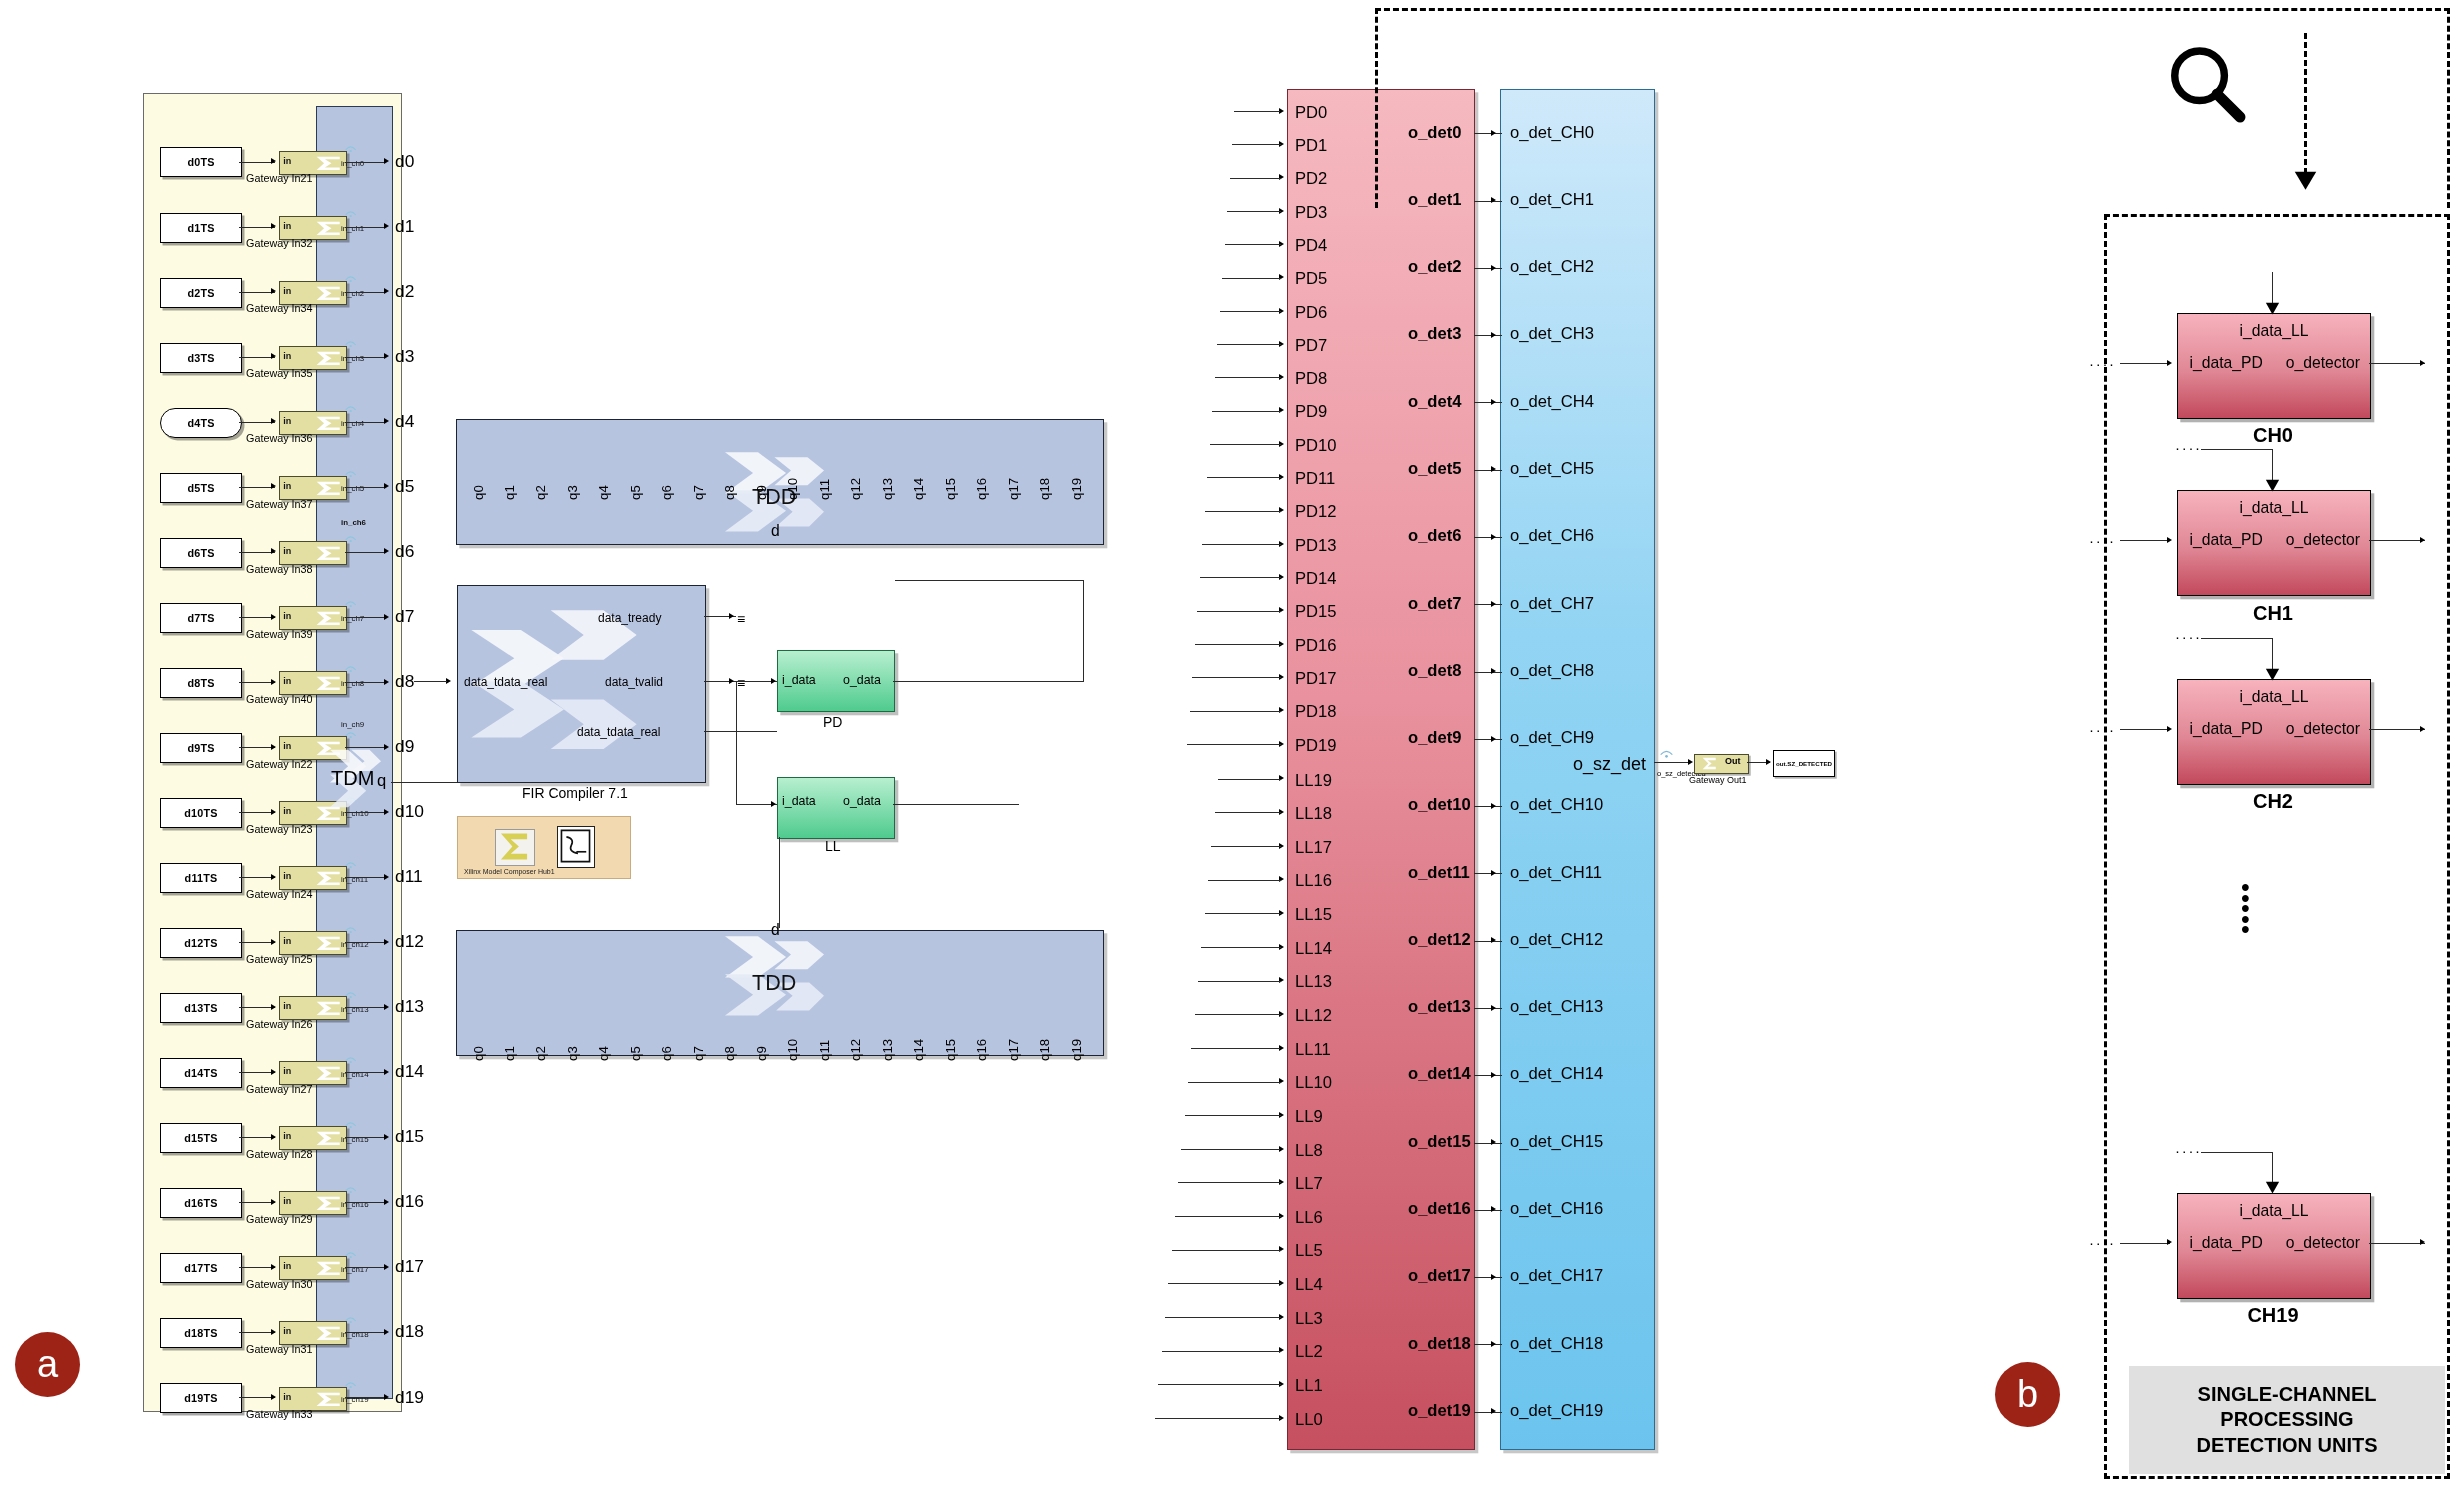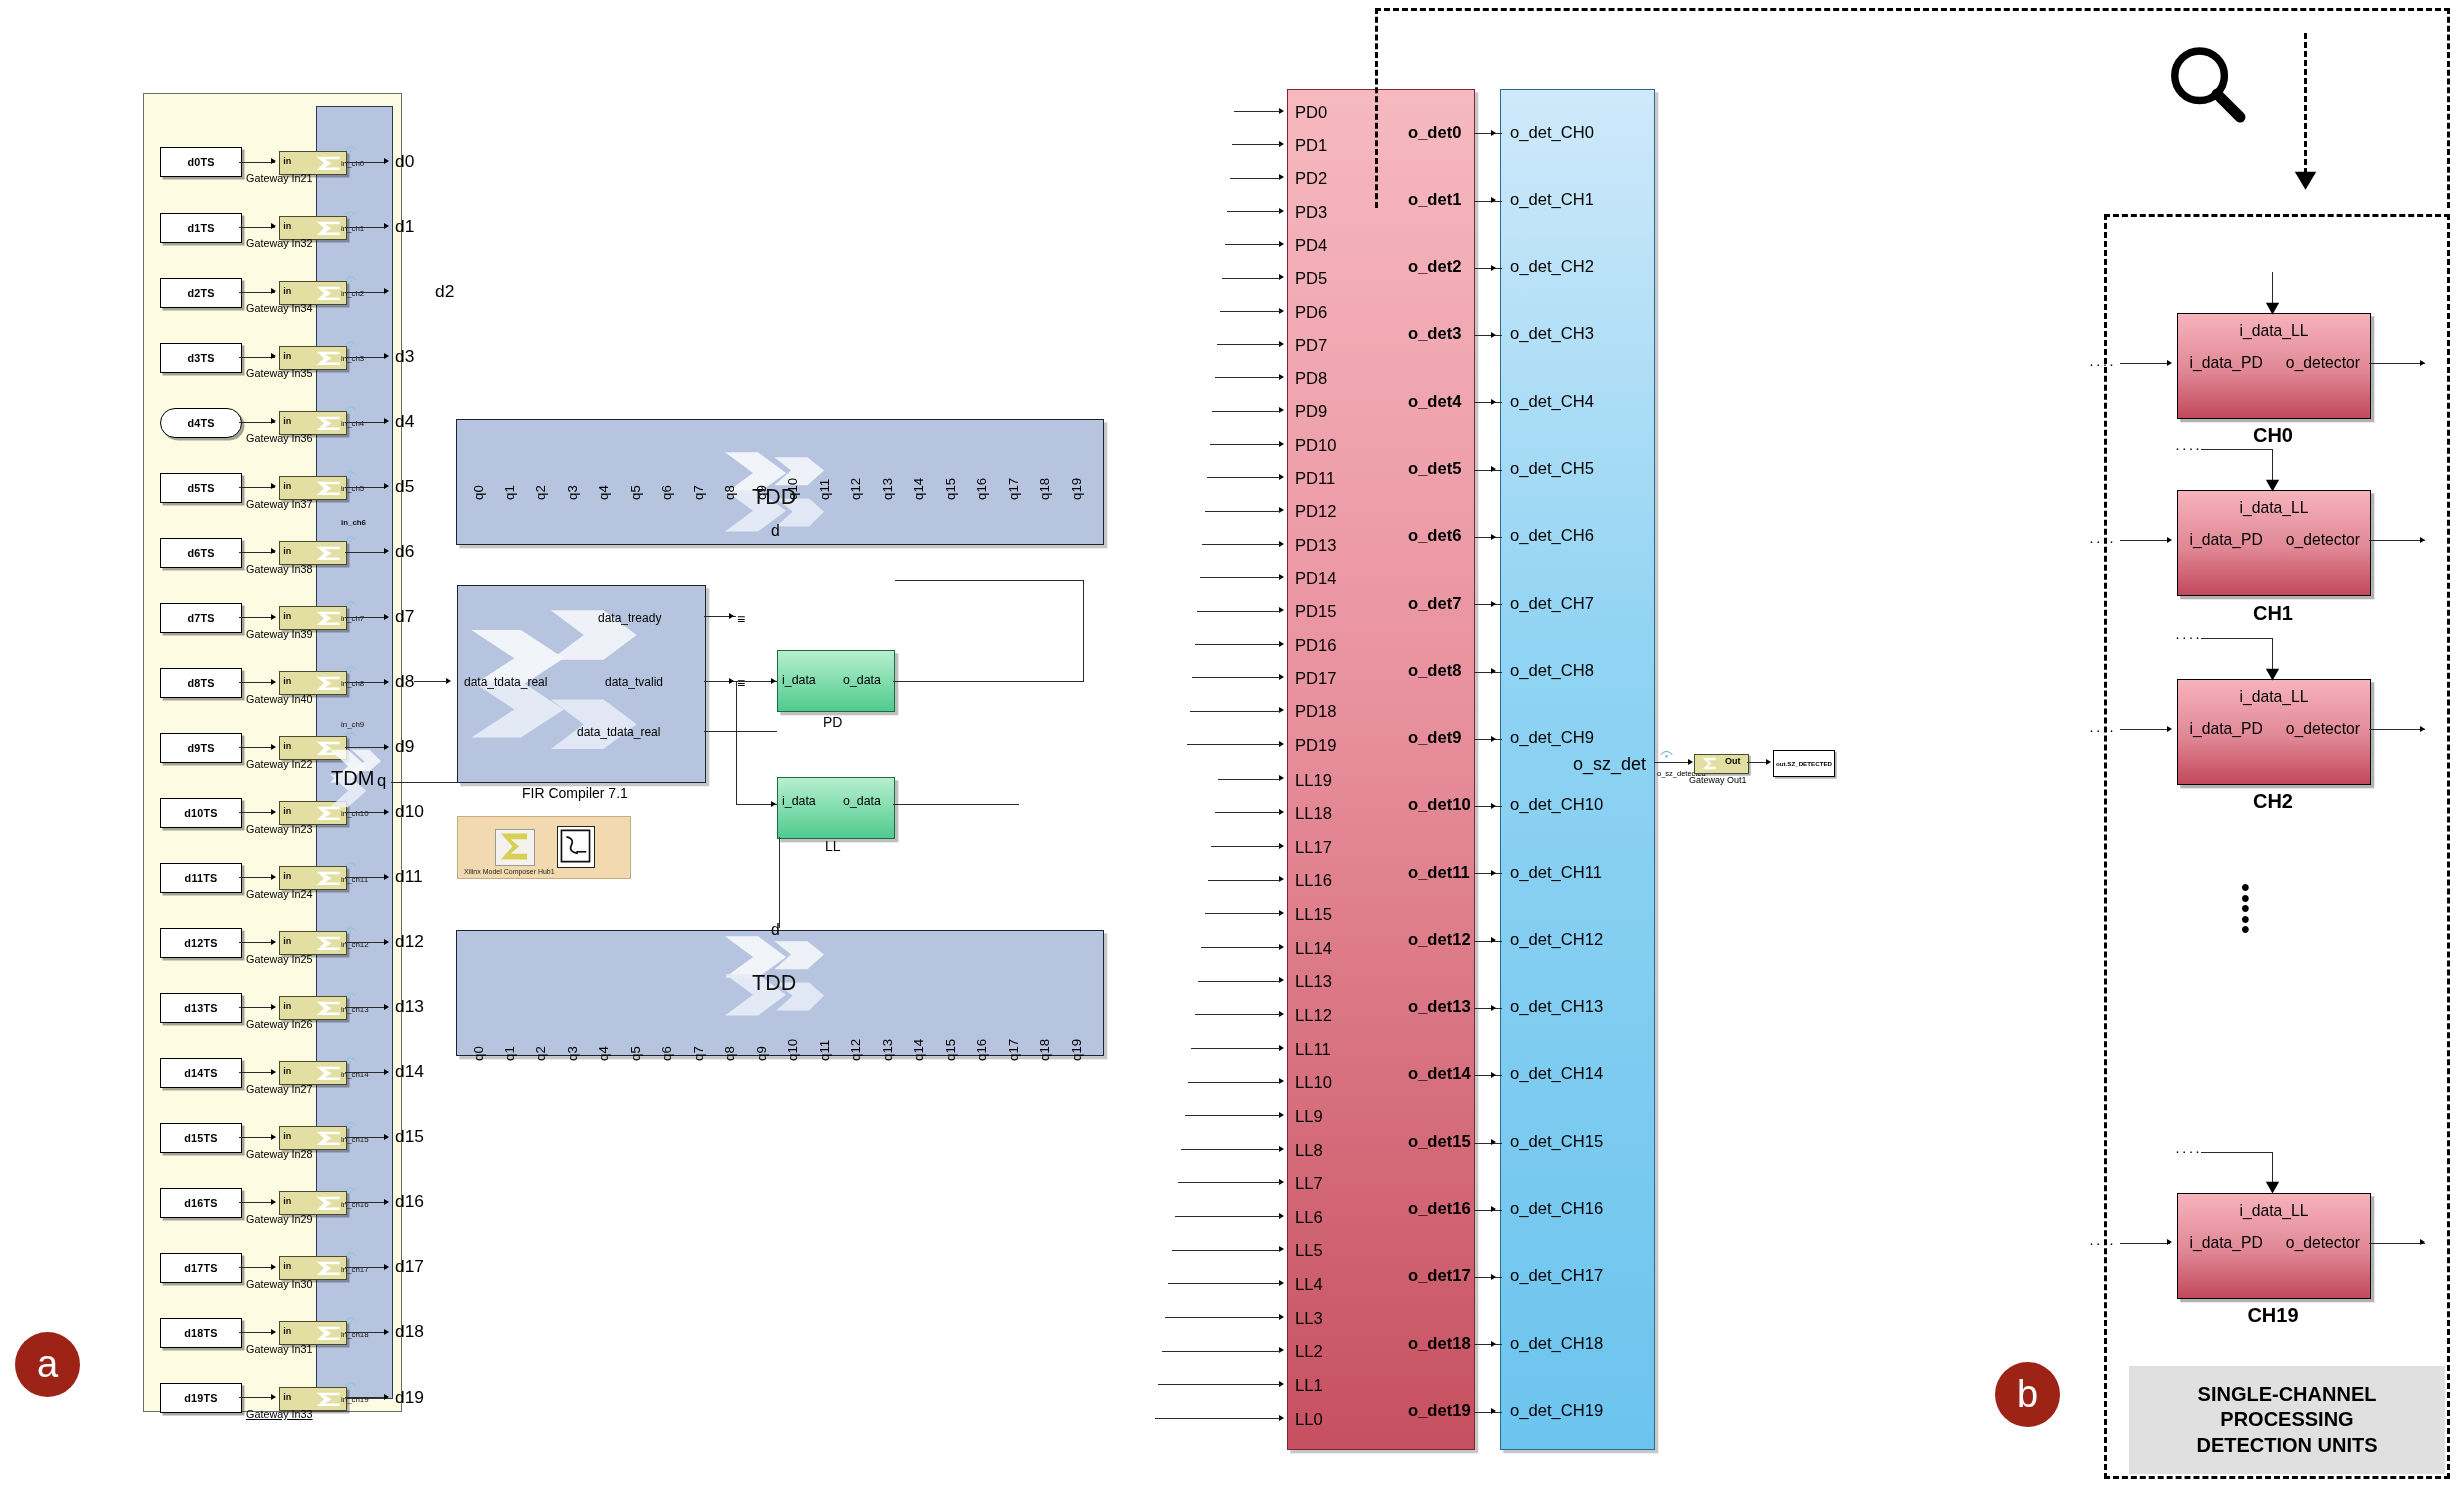--- a/index.html
+++ b/index.html
@@ -129,21 +129,21 @@
                </svg>
              </div>
     <div class="gwlabel" style="left:246px;top:302px;">Gateway In34</div>
     <svg class="wifi" style="left:344px;top:274px;" viewBox="0 0 16 10">
       <path d="M2 7 q6 -7 12 0" fill="none" stroke="#8fc6de" stroke-width="1.3"></path>
       <circle cx="8" cy="8.5" r="1.4" fill="#8fc6de"></circle>
     </svg>
     <div class="chlabel" style="left:341px;top:289px;">in_ch2</div>
     <div class="wire wireh" style="left:345px;top:292px;width:40px;"></div>
     <div class="arrhead" style="left:384px;top:288px;"></div>
-    <div class="dlabel" style="left:395px;top:281px;margin-left:40px;">d2</div>
+    <div class="dlabel" style="left:395px;top:281px;">d2</div>
     <div class="srcbox" style="left:160px;top:343px;">d3TS</div>
     <div class="wire wireh" style="left:239px;top:357px;width:36px;"></div>
     <div class="arrhead" style="left:271px;top:353px;"></div>
     <div class="gw" style="left:279px;top:346px;">
                <span class="in">in</span>
                <svg width="28" height="16.6" viewBox="0 0 34 20" style="position:absolute;right:3.3px;top:2.5px;">
                  <polygon points="2,2 30,2 30,5 12,5 20,10 12,15 30,15 30,18 2,18 11,10" fill="#fff"></polygon>
                </svg>
              </div>
     <div class="gwlabel" style="left:246px;top:367px;">Gateway In35</div>
@@ -427,21 +427,21 @@
     <div class="dlabel" style="left:395px;top:1321px;">d18</div>
     <div class="srcbox" style="left:160px;top:1383px;">d19TS</div>
     <div class="wire wireh" style="left:239px;top:1397px;width:36px;"></div>
     <div class="arrhead" style="left:271px;top:1394px;"></div>
     <div class="gw" style="left:279px;top:1387px;">
                <span class="in">in</span>
                <svg width="28" height="16.6" viewBox="0 0 34 20" style="position:absolute;right:3.3px;top:2.5px;">
                  <polygon points="2,2 30,2 30,5 12,5 20,10 12,15 30,15 30,18 2,18 11,10" fill="#fff"></polygon>
                </svg>
              </div>
-    <div class="gwlabel" style="left:246px;top:1408px;text-decoration:underline;">Gateway In33</div>
+    <div class="gwlabel" style="left:246px;top:1408px;">Gateway In33</div>
     <svg class="wifi" style="left:344px;top:1380px;" viewBox="0 0 16 10">
       <path d="M2 7 q6 -7 12 0" fill="none" stroke="#8fc6de" stroke-width="1.3"></path>
       <circle cx="8" cy="8.5" r="1.4" fill="#8fc6de"></circle>
     </svg>
     <div class="chlabel" style="left:341px;top:1395px;">in_ch19</div>
     <div class="wire wireh" style="left:345px;top:1397px;width:40px;"></div>
     <div class="arrhead" style="left:384px;top:1394px;"></div>
     <div class="dlabel" style="left:395px;top:1387px;">d19</div>
   </div>
 

